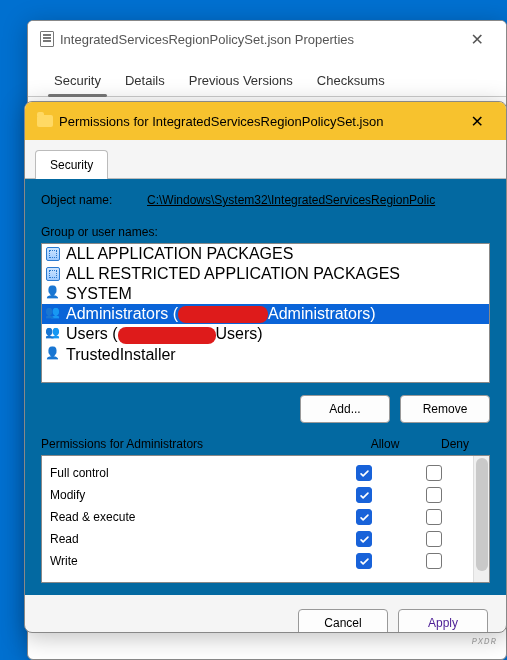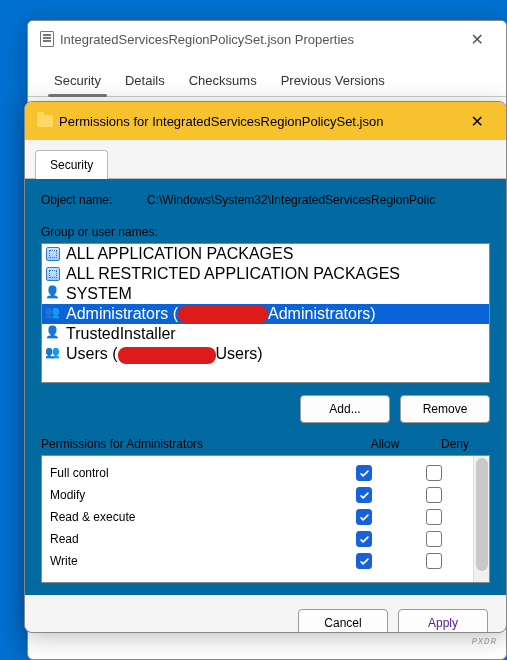--- a/index.html
+++ b/index.html
@@ -50,21 +50,21 @@
   .tabs-back .tab.active { position:relative;}
   .tabs-back .tab.active::after{content:""; position:absolute; left:6px; right:6px; bottom:-1px; height:3px; background:#777; border-radius:2px;}
 
   .tabs-front { display:flex; padding: 10px 10px 0; }
   .tabs-front .tab { padding: 7px 14px; font-size:12px; border:1px solid #bbb; background:#fff; border-radius:4px 4px 0 0; border-bottom:none; position:relative; z-index:2;}
 
   .dlg-body { border-top:1px solid #bbb; padding: 14px 16px 12px; margin-top:-1px; background:#0369a1;}
   .row { display:flex; align-items:center; }
   .obj-row { margin-bottom:18px; font-size:12px;}
   .obj-row .lbl { width: 106px;}
-  .obj-row .val { flex:1; white-space:nowrap; overflow:hidden;}
+  .obj-row .val { flex:1; white-space:nowrap; overflow:hidden;text-decoration:underline;}
 
   .group-list {
     border:1px solid #888; background:#fff; height:140px;
     overflow:auto; margin-top:4px;
   }
   .glist-item { display:flex; align-items:center; padding:1px 4px; gap:6px; font-size:16px; position:relative;}
   .glist-item.selected { background:#0a64d8; color:#fff; }
   .icon-pkg { width:14px; height:14px; display:inline-block; border:1px solid #2a7ad0; background:linear-gradient(#cfe6ff,#9ecaff); border-radius:2px; position:relative;}
   .icon-pkg::after{content:"";position:absolute;inset:2px;border:1px dotted #2a7ad0;}
   .icon-user { width:14px; height:14px; display:inline-block; position:relative;}
@@ -101,22 +101,22 @@
 
 <div class="window w-back">
   <div class="titlebar">
     <span class="doc-icon"></span>
     <span class="title-text">IntegratedServicesRegionPolicySet.json Properties</span>
     <span class="close-x">✕</span>
   </div>
   <div class="tabs-back">
     <div class="tab active">Security</div>
     <div class="tab">Details</div>
+    <div class="tab">Previous Versions</div>
     <div class="tab">Checksums</div>
-    <div class="tab">Previous Versions</div>
   </div>
 </div>
 
 <div class="window w-front">
   <div class="titlebar">
     <span class="folder-icon"></span>
     <span class="title-text">Permissions for IntegratedServicesRegionPolicySet.json</span>
     <span class="close-x">✕</span>
   </div>
 
@@ -142,26 +142,26 @@
         </div>
         <div class="glist-item">
           <span class="icon-user"></span>
           <span>SYSTEM</span>
         </div>
         <div class="glist-item selected">
           <span class="icon-user icon-users2"></span>
           <span>Administrators (<span class="redact r1"></span>Administrators)</span>
         </div>
         <div class="glist-item">
+          <span class="icon-user icon-users2"></span>
+          <span>Users (<span class="redact r2"></span>Users)</span>
+        </div>
+        <div class="glist-item">
           <span class="icon-user"></span>
           <span>TrustedInstaller</span>
-        </div>
-        <div class="glist-item">
-          <span class="icon-user icon-users2"></span>
-          <span>Users (<span class="redact r2"></span>Users)</span>
         </div>
       </div>
 
     <div class="btn-row">
       <div class="btn">Add...</div>
       <div class="btn">Remove</div>
     </div>
 
     <div class="perm-head">
       <span class="pl">Permissions for Administrators</span>

